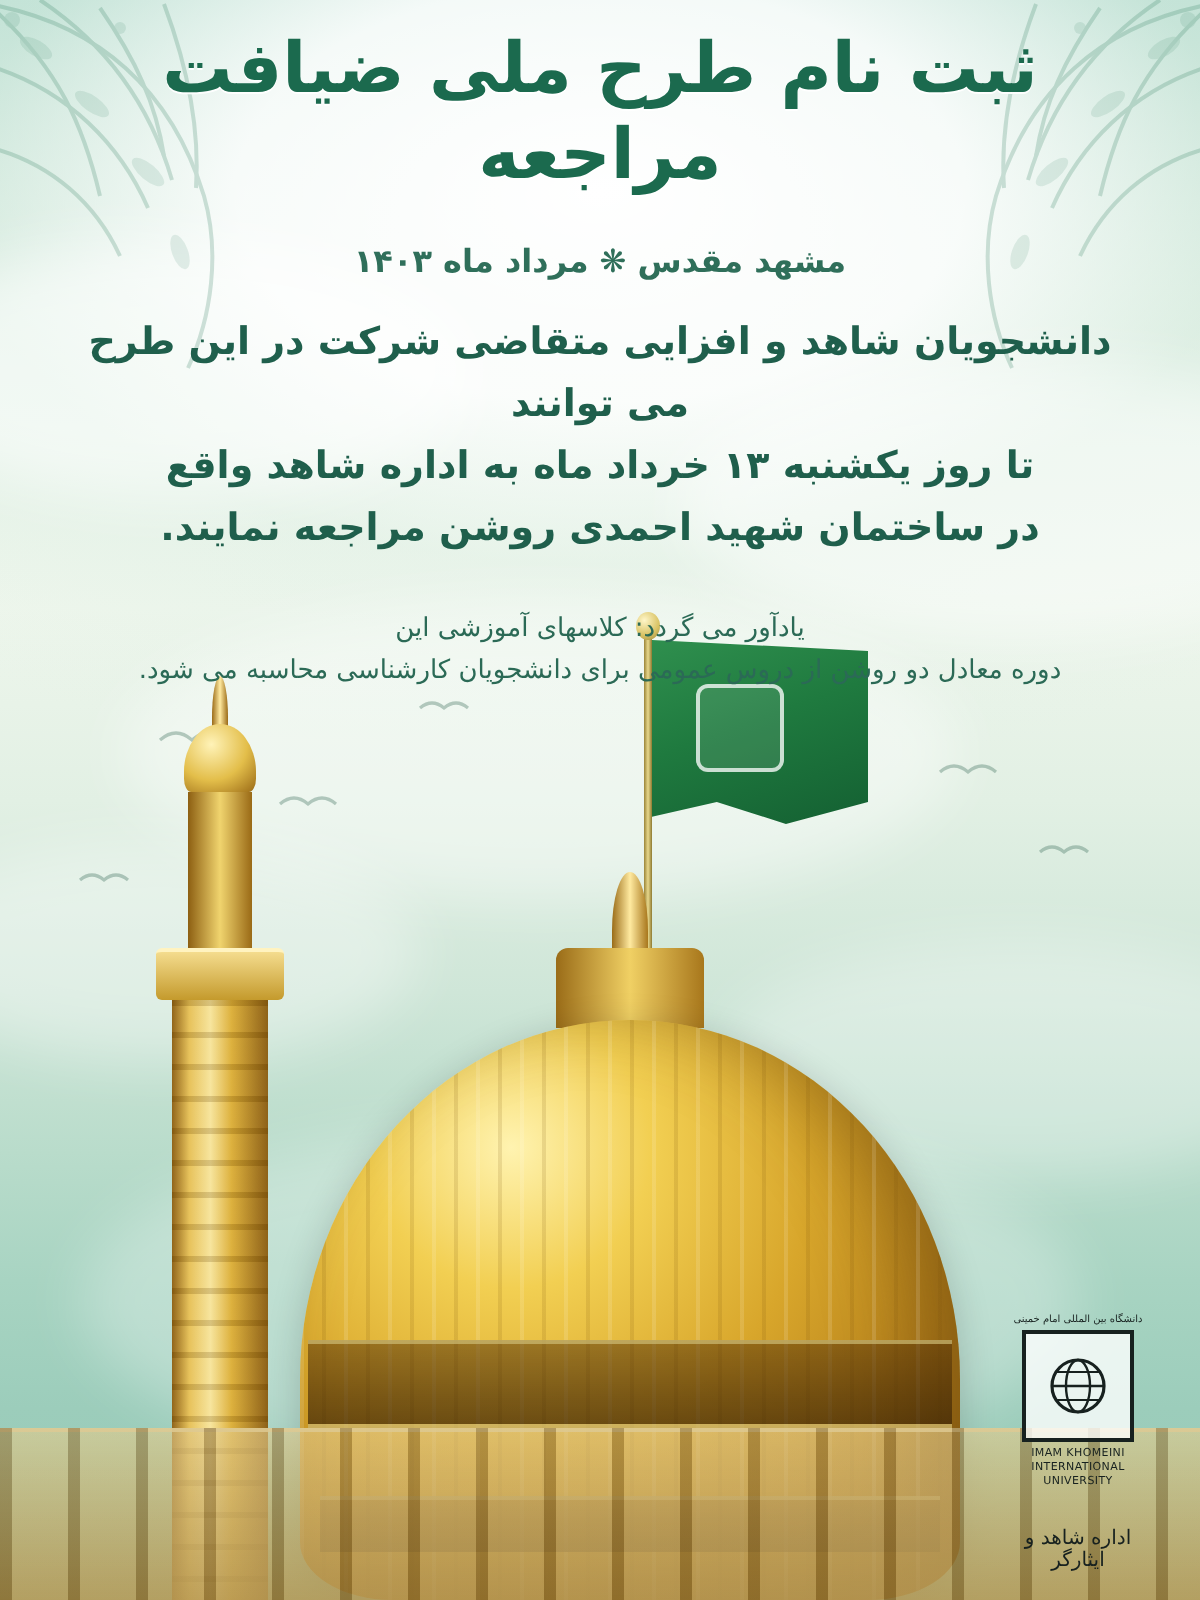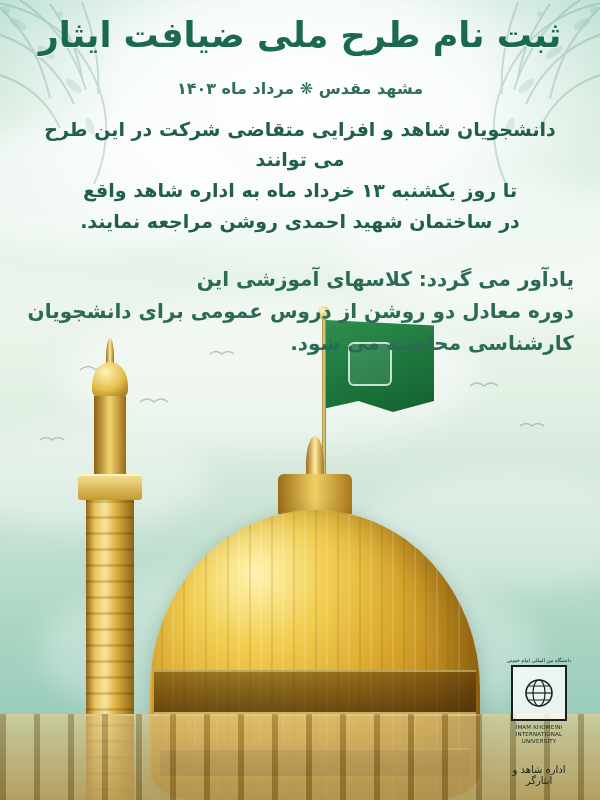--- a/index.html
+++ b/index.html
@@ -101,26 +101,25 @@
     color:#1f5f4c;
     line-height:1.62;
     direction:rtl;
   }
 
   .note-block {
     margin-top:26px;
     direction:rtl;
   }
   .note-line {
-    font-size:20px;
-    font-weight:bold;
+    font-size:13px;
+    font-weight:normal;
     color:#2b6a56;
     line-height:1.6;
     direction:rtl;
-    text-align:right;
   }
 
   
   .scene {
     position:absolute;
     left:0; right:0; bottom:0;
     height:470px;
     z-index:4;
     pointer-events:none;
   }
@@ -354,21 +353,21 @@
       <ellipse cx="28" cy="30" rx="9" ry="4" transform="rotate(30 28 30)"></ellipse>
       <ellipse cx="56" cy="58" rx="10" ry="4" transform="rotate(35 56 58)"></ellipse>
       <ellipse cx="84" cy="92" rx="10" ry="4" transform="rotate(40 84 92)"></ellipse>
       <ellipse cx="100" cy="132" rx="9" ry="4" transform="rotate(70 100 132)"></ellipse>
       <circle cx="16" cy="16" r="4"></circle>
       <circle cx="70" cy="20" r="3"></circle>
     </g>
   </svg>
 
   <div class="content">
-    <div class="title">ثبت نام طرح ملی ضیافت ایثار</div>
+    <div class="title">ثبت نام طرح ملی ضیافت مراجعه</div>
     <div class="place-date">مشهد مقدس ❋ مرداد ماه ۱۴۰۳</div>
 
     <div class="body-block">
       <div class="body-line">دانشجویان شاهد و افزایی متقاضی شرکت در این طرح می توانند</div>
       <div class="body-line">تا روز یکشنبه ۱۳ خرداد ماه به اداره شاهد واقع</div>
       <div class="body-line">در ساختمان شهید احمدی روشن مراجعه نمایند.</div>
     </div>
 
     <div class="note-block">
       <div class="note-line">یادآور می گردد: کلاسهای آموزشی این</div>

